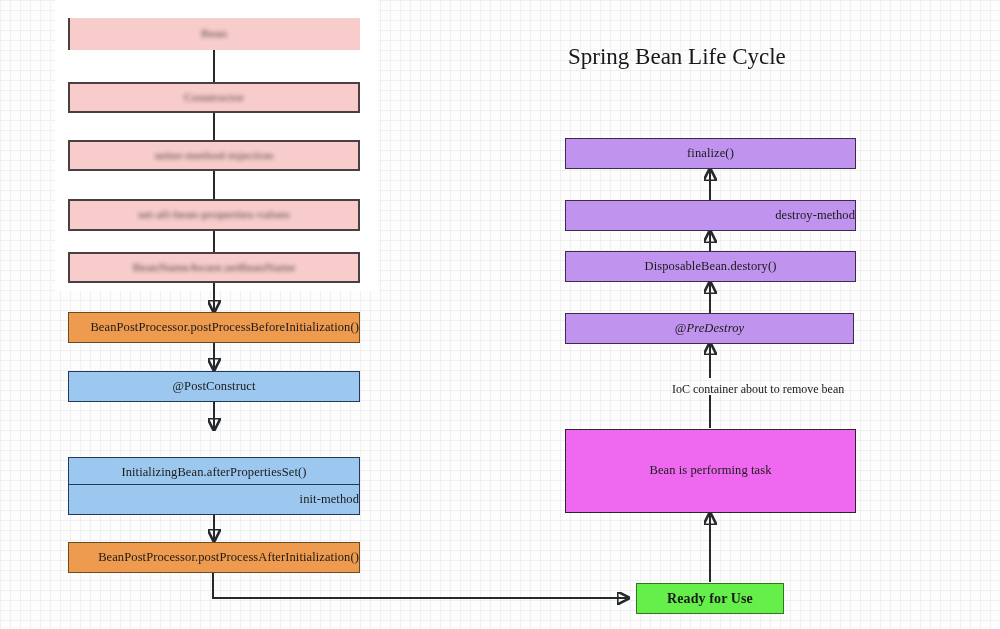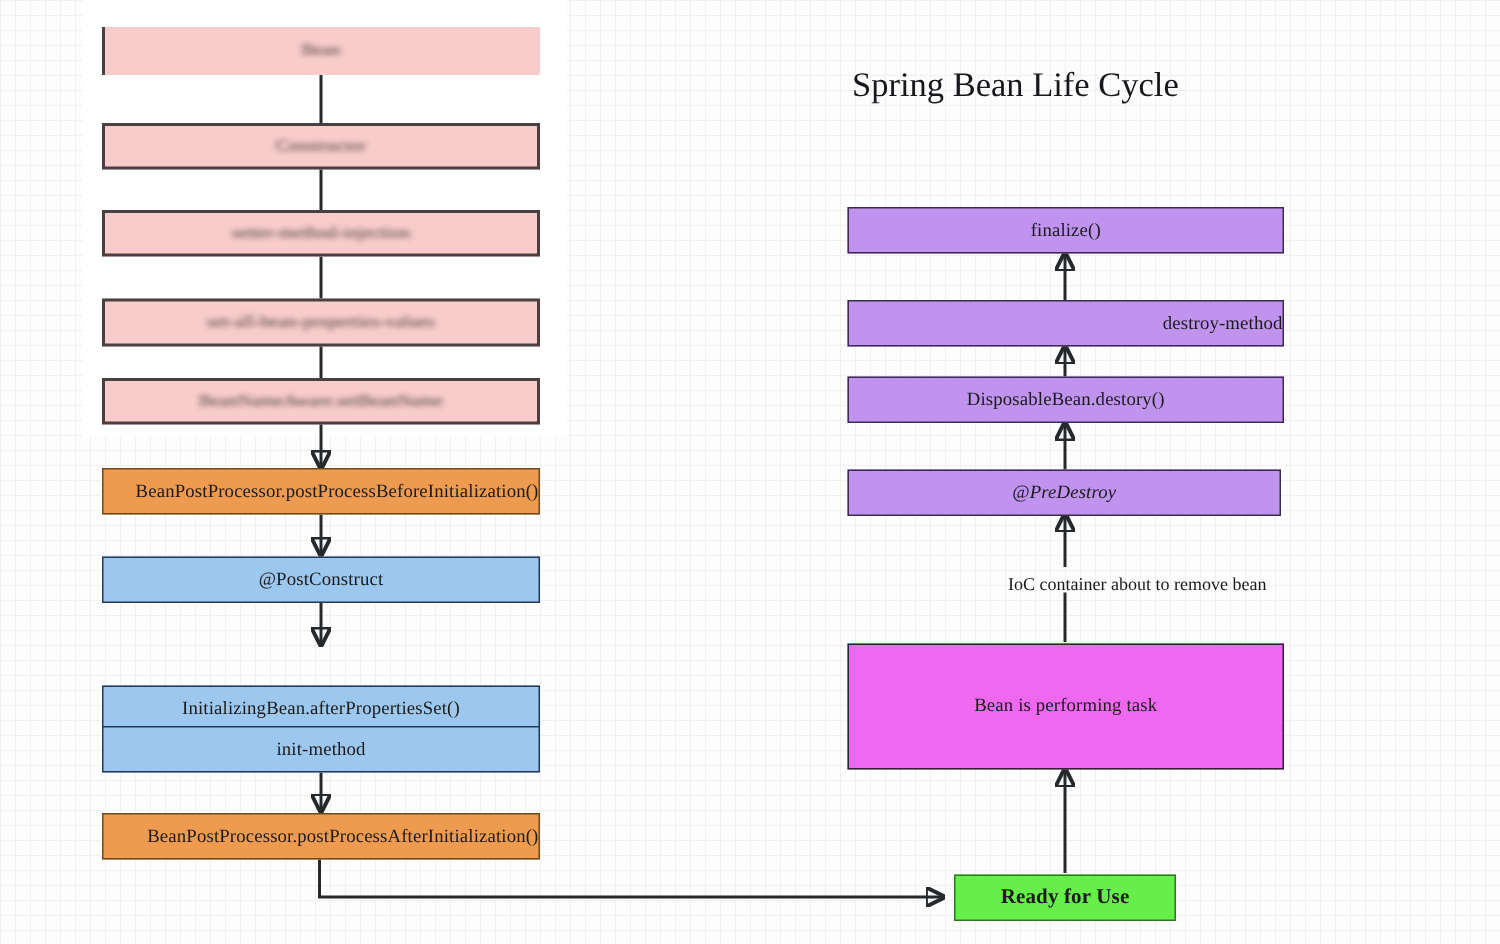--- a/index.html
+++ b/index.html
@@ -191,21 +191,21 @@
   </div>
 
   <div class="node blue" style="left:68px; top:371px; width:292px; height:31px;">
     <span>@PostConstruct</span>
   </div>
 
   <div class="node blue" style="left:68px; top:431px; width:292px; height:31px;margin-top:26px;">
     <span>InitializingBean.afterPropertiesSet()</span>
   </div>
 
-  <div class="node blue" style="left:68px; top:484px; width:292px; height:31px;">
+  <div class="node blue" style="left:68px; top:484px; width:292px; height:31px;justify-content:flex-end;">
     <span>init-method</span>
   </div>
 
   <div class="node orange" style="left:68px; top:542px; width:292px; height:31px;">
     <span>BeanPostProcessor.postProcessAfterInitialization()</span>
   </div>
 
   <div class="node purple" style="left:565px; top:138px; width:291px; height:31px;">
     <span>finalize()</span>
   </div>

